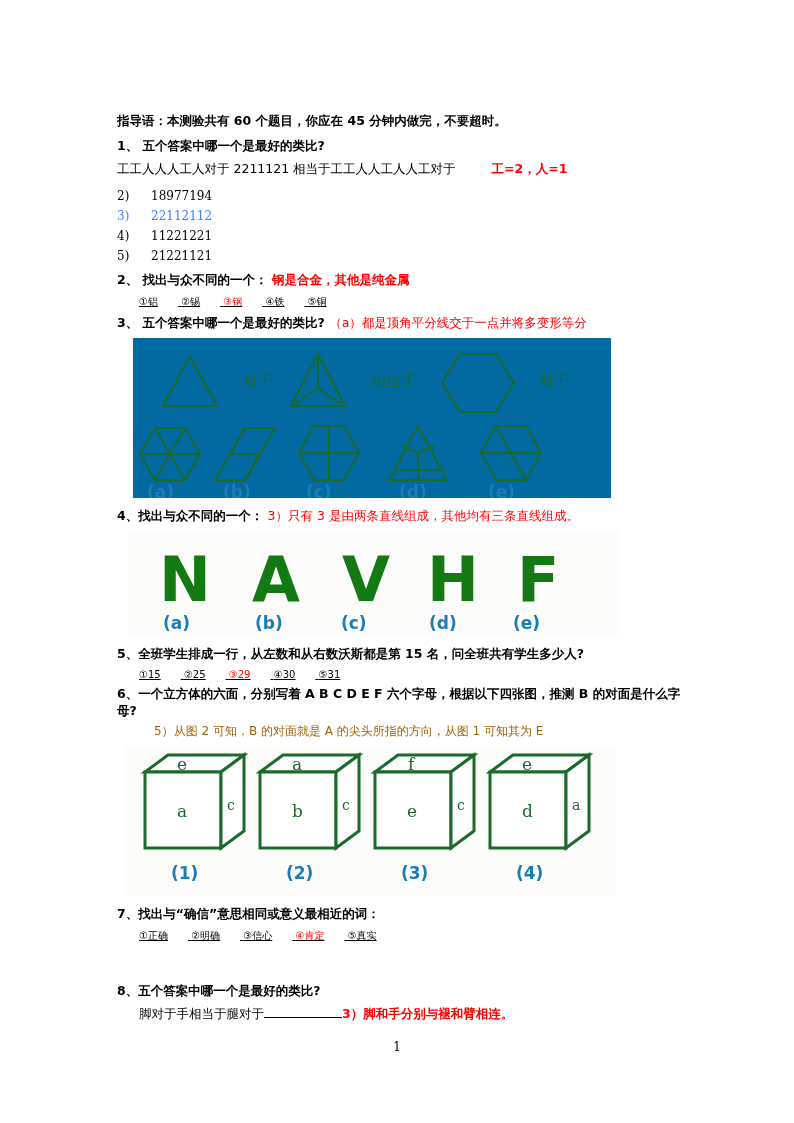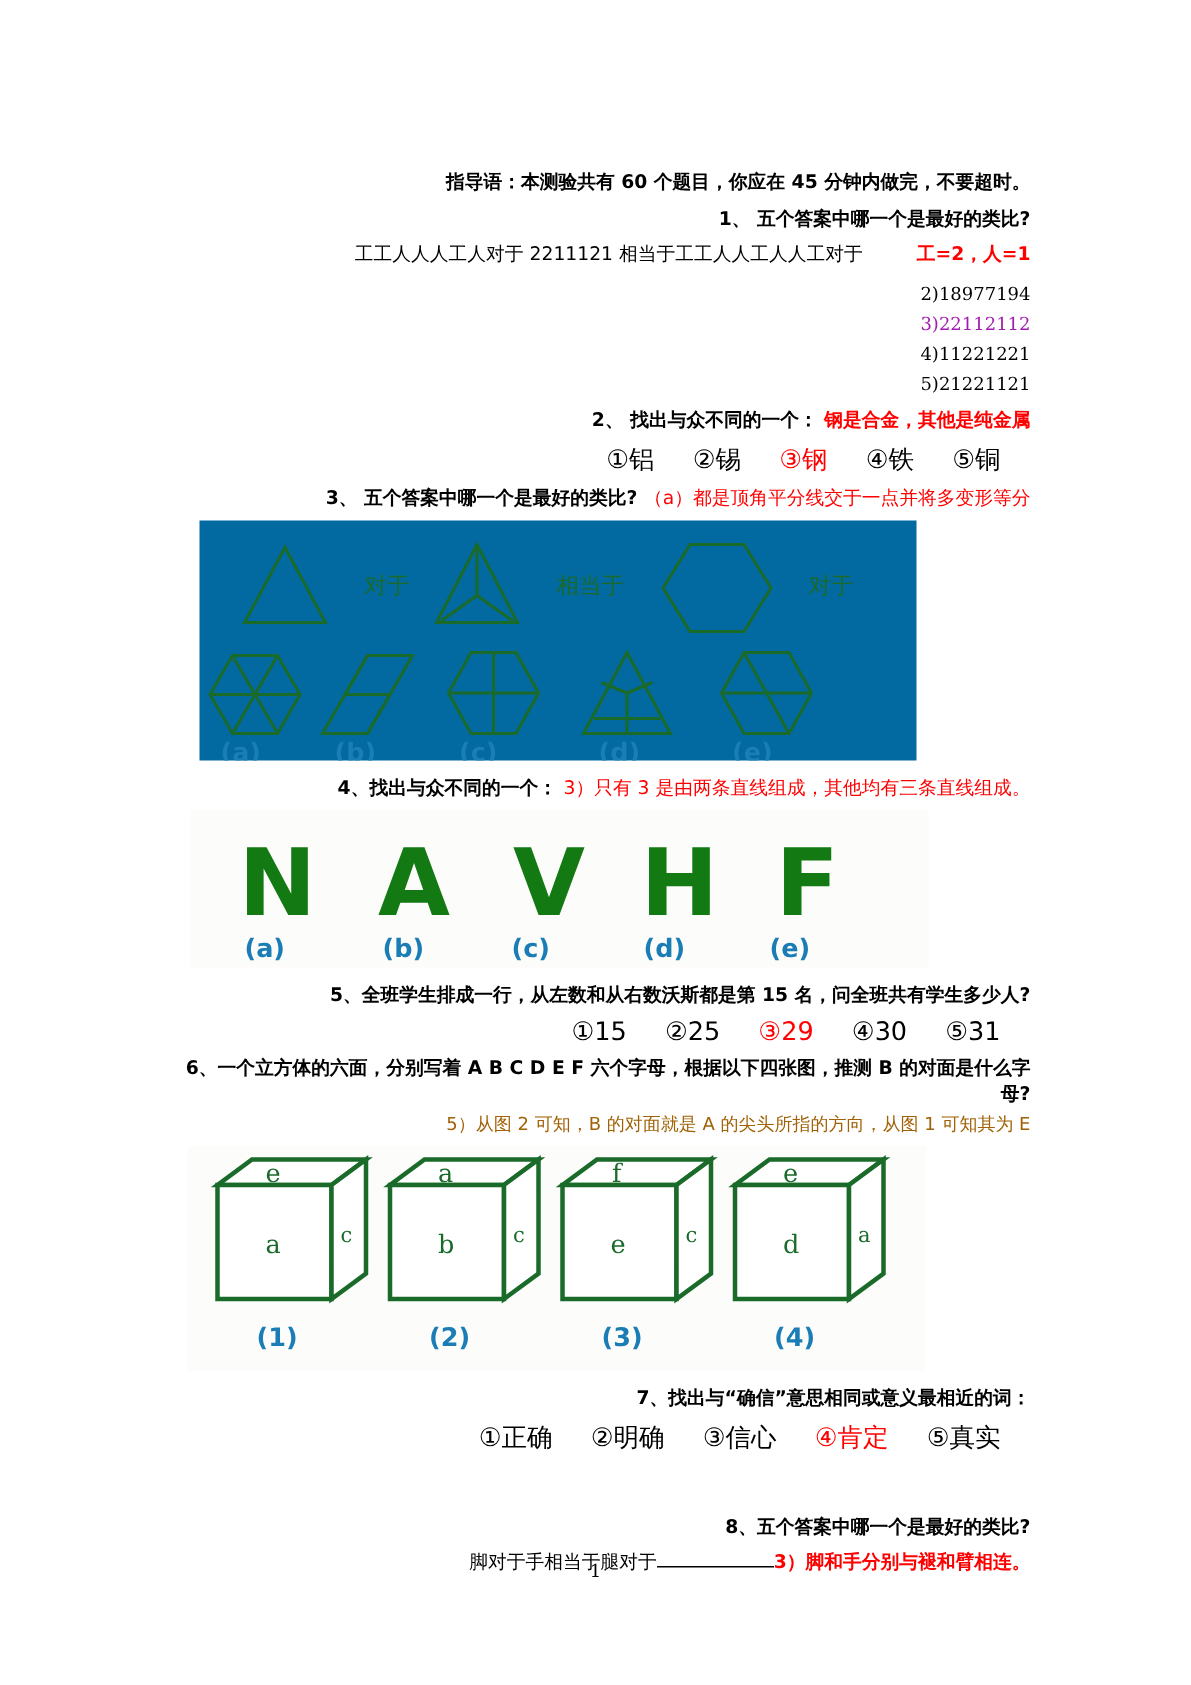--- a/index.html
+++ b/index.html
@@ -19,21 +19,20 @@
     position: absolute;
     left: 0; top: 0;
     width: 794px;
     height: 1123px;
   }
   .content {
     position: absolute;
     left: 117px;
     top: 113px;
     width: 570px;
-    text-align: right;
   }
   .bold {
     font-weight: bold;
   }
   .red {
     color: #ff0000;
   }
 
   .row-instr {
     font-size: 12.5px;
@@ -69,28 +68,29 @@
   .optlist li .num {
     display: inline-block;
     width: 34px;
   }
   .optlist li .val {
     display: inline-block;
   }
   .optlist li.sel,
   .optlist li.sel .num,
   .optlist li.sel .val {
-    color: #a21caf;
+    color: #3b82f6;
   }
 
   
   .inline-opts {
-    font-size: 17px;
+    font-size: 10px;
     margin: 4px 0 6px 22px;
     white-space: nowrap;
+    text-decoration: underline;
   }
   .inline-opts .opt {
     margin-right: 20px;
   }
   .inline-opts .opt.sel {
     color: #ff0000;
   }
 
   
   .note-red {

